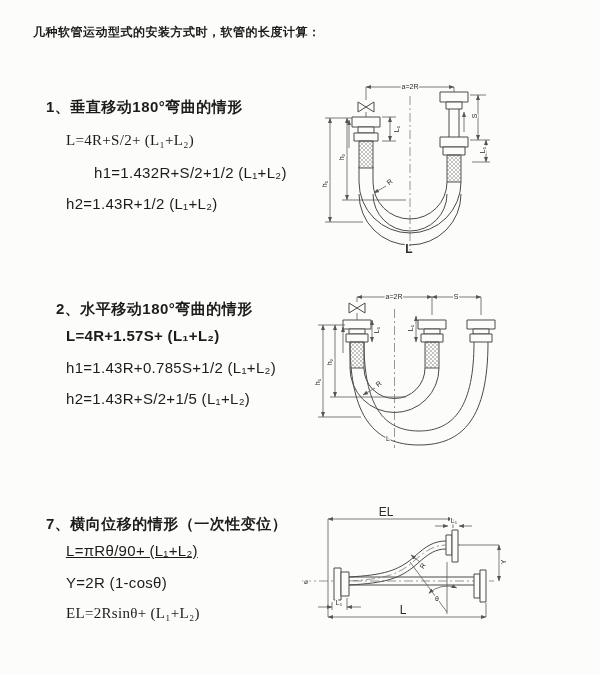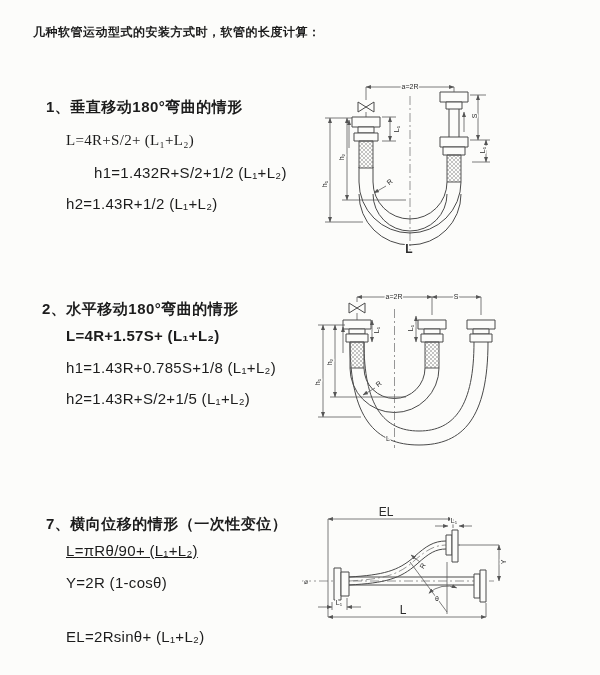--- a/index.html
+++ b/index.html
@@ -7,22 +7,22 @@
     width:600px;height:675px;position:relative;overflow:hidden;
     background:#fcfcfa;color:#1c1c1c;
     font-family:"Liberation Sans","DejaVu Sans",sans-serif;
   }
   .abs{position:absolute;white-space:nowrap;}
   .title{left:33px;top:24px;font-size:12px;font-weight:bold;letter-spacing:.5px;}
   .heading{font-size:15px;font-weight:bold;letter-spacing:.5px;}
   .formula{font-size:15px;letter-spacing:.3px;}
   
   .s1h{left:46px;top:98px;} .s1f1{left:66px;top:132px;font-family:Liberation Serif, serif;} .s1f2{left:66px;top:164px;margin-left:28px;} .s1f3{left:66px;top:195px;}
-  .s2h{left:42px;top:300px;} .s2f1{left:66px;top:327px;font-weight:bold;} .s2f2{left:66px;top:359px;} .s2f3{left:66px;top:390px;}
-  .s3h{left:46px;top:515px;} .s3f1{left:66px;top:542px;text-decoration:underline;} .s3f2{left:66px;top:574px;} .s3f3{left:66px;top:628px;}
+  .s2h{left:56px;top:300px;} .s2f1{left:66px;top:327px;font-weight:bold;} .s2f2{left:66px;top:359px;} .s2f3{left:66px;top:390px;}
+  .s3h{left:46px;top:515px;} .s3f1{left:66px;top:542px;text-decoration:underline;} .s3f2{left:66px;top:574px;} .s3f3{left:66px;top:605px;font-family:Liberation Serif, serif;}
   
   .d1{left:308px;top:70px;} .d2{left:303px;top:283px;} .d3{left:298px;top:498px;}
   svg{position:absolute;overflow:visible;}
   svg line, svg path, svg rect{vector-effect:non-scaling-stroke;}
   .dim{stroke:#5a5a5a;stroke-width:.8;fill:none;}
   .hose{stroke:#4a4a4a;stroke-width:1;fill:none;}
   .fit{stroke:#4a4a4a;stroke-width:1;fill:#fcfcfa;}
   .cl{stroke:#6a6a6a;stroke-width:.7;fill:none;stroke-dasharray:9 3 2 3;}
   svg text{
     font-family:"Liberation Sans","DejaVu Sans",sans-serif;
@@ -37,21 +37,21 @@
 
 <div class="abs title">几种软管运动型式的安装方式时，软管的长度计算：</div>
 
 <div class="abs heading s1h">1、垂直移动180°弯曲的情形</div>
 <div class="abs formula s1f1">L=4R+S/2+ (L₁+L₂)</div>
 <div class="abs formula s1f2">h1=1.432R+S/2+1/2 (L₁+L₂)</div>
 <div class="abs formula s1f3">h2=1.43R+1/2 (L₁+L₂)</div>
 
 <div class="abs heading s2h">2、水平移动180°弯曲的情形</div>
 <div class="abs formula s2f1">L=4R+1.57S+ (L₁+L₂)</div>
-<div class="abs formula s2f2">h1=1.43R+0.785S+1/8 (L₁+L₂)</div>
+<div class="abs formula s2f2">h1=1.43R+0.785S+1/2 (L₁+L₂)</div>
 <div class="abs formula s2f3">h2=1.43R+S/2+1/5 (L₁+L₂)</div>
 
 <div class="abs heading s3h">7、横向位移的情形（一次性变位）</div>
 <div class="abs formula s3f1">L=πRθ/90+ (L₁+L₂)</div>
 <div class="abs formula s3f2">Y=2R (1-cosθ)</div>
 <div class="abs formula s3f3">EL=2Rsinθ+ (L₁+L₂)</div>
 
 <svg class="d1" width="225" height="190" viewBox="0 0 225 190">
   <defs>
     <marker id="ar1" markerWidth="8" markerHeight="6" refX="6.2" refY="2.5" orient="auto-start-reverse">

